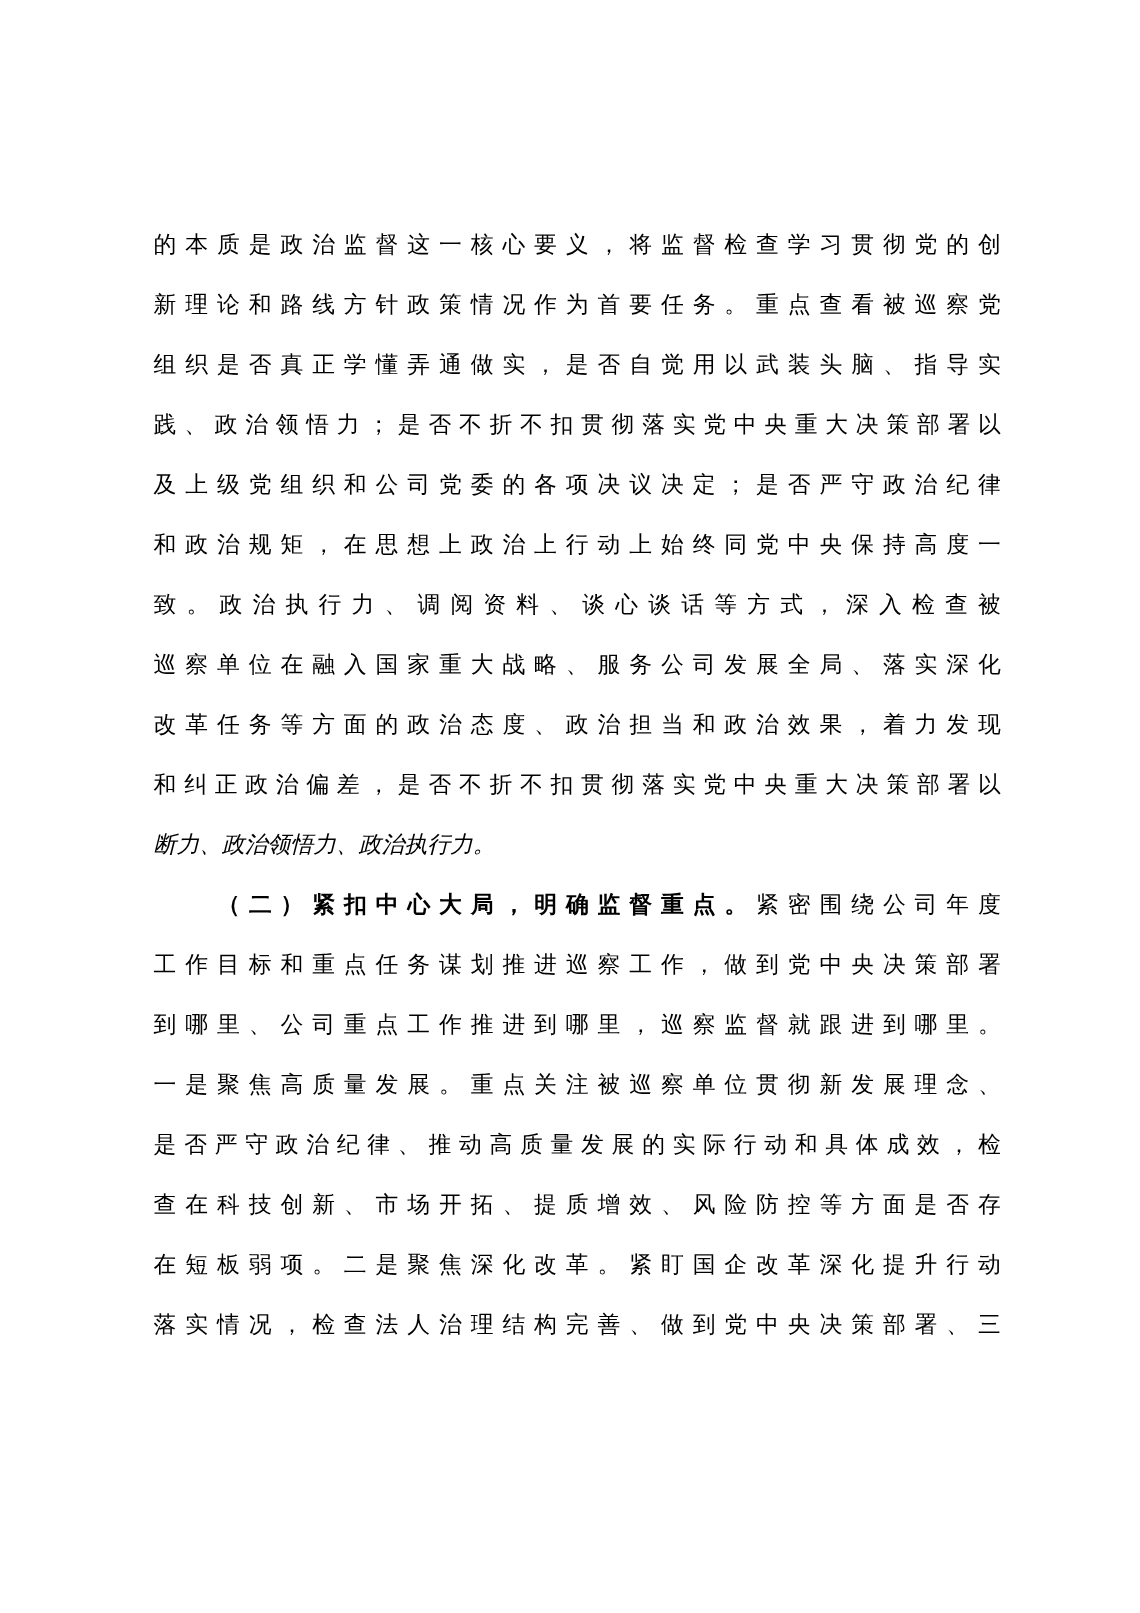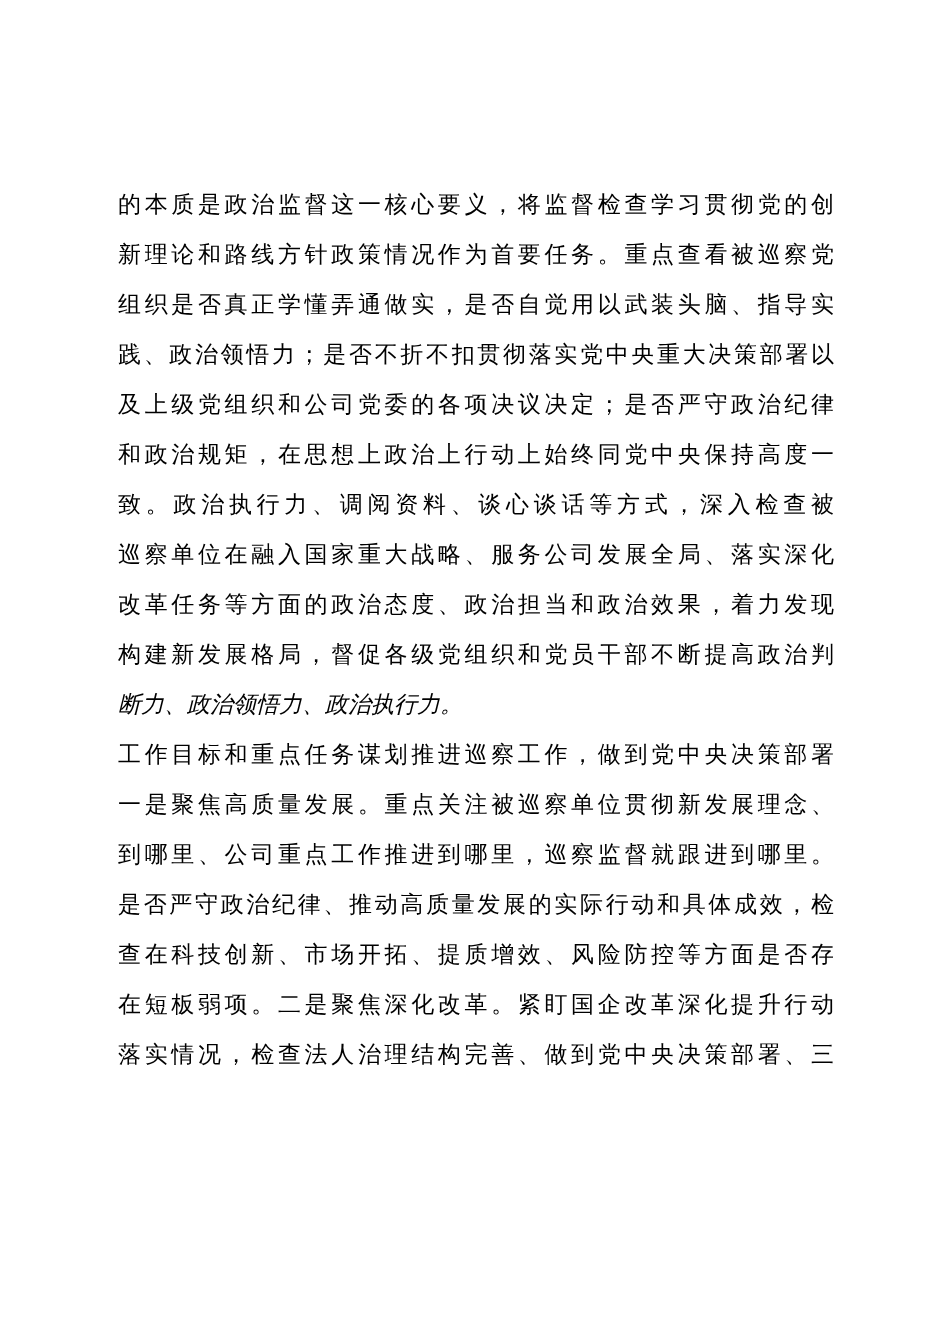--- a/index.html
+++ b/index.html
@@ -18,24 +18,25 @@
   }
   .text-block {
     position: absolute;
     left: 118px;
     top: 180px;
     width: 716px;
   }
   .line {
     height: 50px;
     line-height: 50px;
-    font-size: 23px;
+    font-size: 19px;
     text-align: justify;
     text-align-last: justify;
     letter-spacing: 0;
+    margin-left: 10px;
   }
   .line.no-justify {
     text-align-last: left;
     font-style: italic;
   }
   .line.indent {
     padding-left: 53px; 
   }
   .seg.bold {
     font-weight: bold;
@@ -48,23 +49,24 @@
   <div class="text-block">
       <div class="line"><span class="seg">的本质是政治监督这一核心要义，将监督检查学习贯彻党的创</span></div>
       <div class="line"><span class="seg">新理论和路线方针政策情况作为首要任务。重点查看被巡察党</span></div>
       <div class="line"><span class="seg">组织是否真正学懂弄通做实，是否自觉用以武装头脑、指导实</span></div>
       <div class="line"><span class="seg">践、政治领悟力；是否不折不扣贯彻落实党中央重大决策部署以</span></div>
       <div class="line"><span class="seg">及上级党组织和公司党委的各项决议决定；是否严守政治纪律</span></div>
       <div class="line"><span class="seg">和政治规矩，在思想上政治上行动上始终同党中央保持高度一</span></div>
       <div class="line"><span class="seg">致。政治执行力、调阅资料、谈心谈话等方式，深入检查被</span></div>
       <div class="line"><span class="seg">巡察单位在融入国家重大战略、服务公司发展全局、落实深化</span></div>
       <div class="line"><span class="seg">改革任务等方面的政治态度、政治担当和政治效果，着力发现</span></div>
-      <div class="line"><span class="seg">构建新发展格局，督促各级党组织和党员干部不断提高政治判</span></div>
+      <div class="line"><span class="seg">和纠正政治偏差，是否不折不扣贯彻落实党中央重大决策部署以</span></div>
       <div class="line no-justify"><span class="seg">断力、政治领悟力、政治执行力。</span></div>
+      <div class="line indent"><span class="seg bold">（二）紧扣中心大局，明确监督重点。</span><span class="seg">紧密围绕公司年度</span></div>
       <div class="line"><span class="seg">工作目标和重点任务谋划推进巡察工作，做到党中央决策部署</span></div>
+      <div class="line"><span class="seg">到哪里、公司重点工作推进到哪里，巡察监督就跟进到哪里。</span></div>
       <div class="line"><span class="seg">一是聚焦高质量发展。重点关注被巡察单位贯彻新发展理念、</span></div>
-      <div class="line"><span class="seg">到哪里、公司重点工作推进到哪里，巡察监督就跟进到哪里。</span></div>
       <div class="line"><span class="seg">是否严守政治纪律、推动高质量发展的实际行动和具体成效，检</span></div>
       <div class="line"><span class="seg">查在科技创新、市场开拓、提质增效、风险防控等方面是否存</span></div>
       <div class="line"><span class="seg">在短板弱项。二是聚焦深化改革。紧盯国企改革深化提升行动</span></div>
       <div class="line"><span class="seg">落实情况，检查法人治理结构完善、做到党中央决策部署、三</span></div>
     </div>
 </div>
 
 </body></html>

